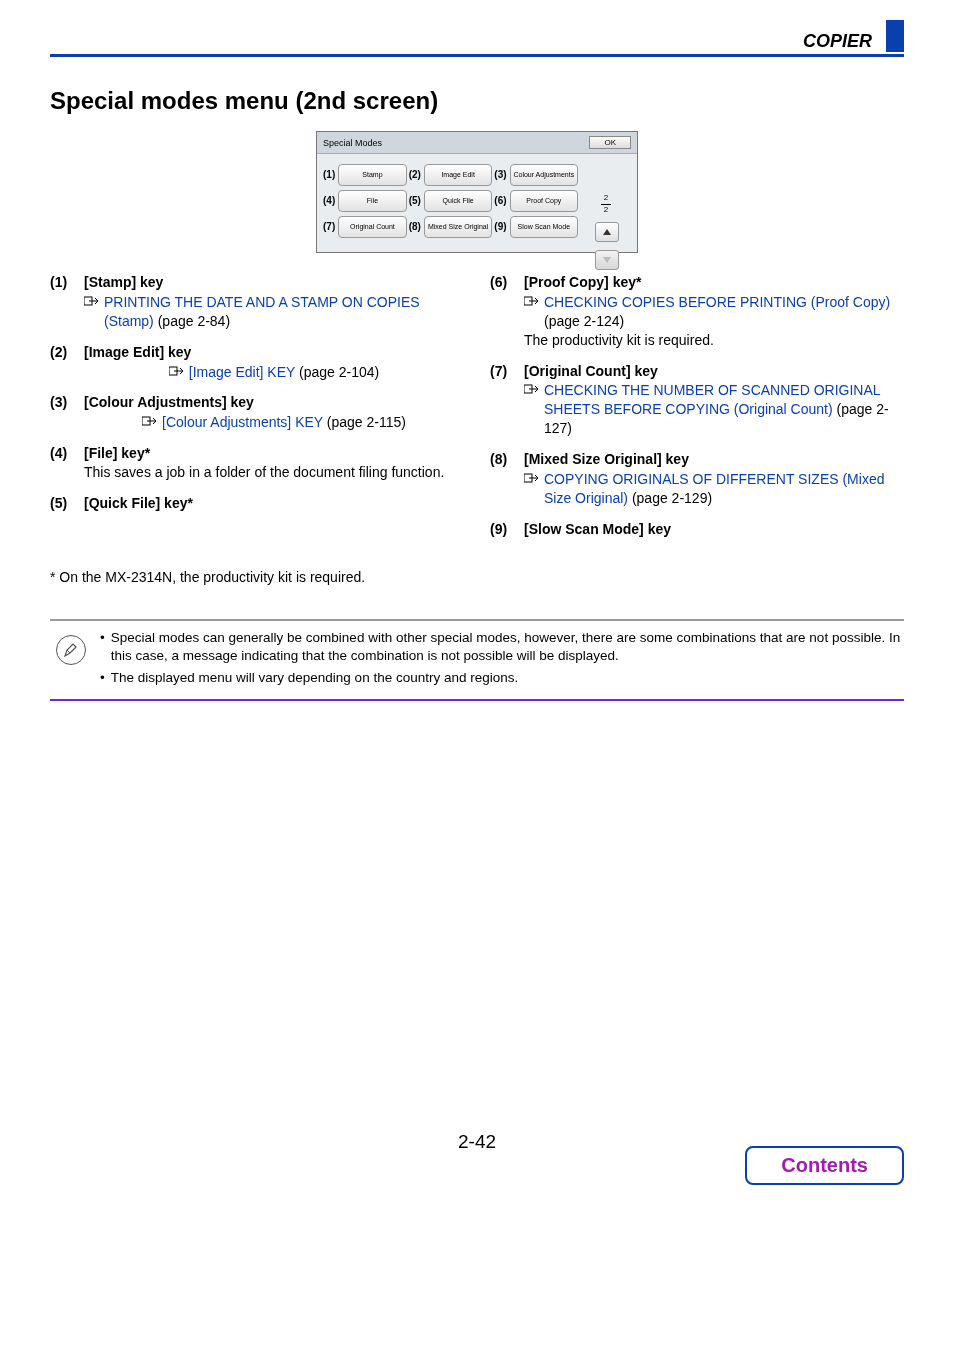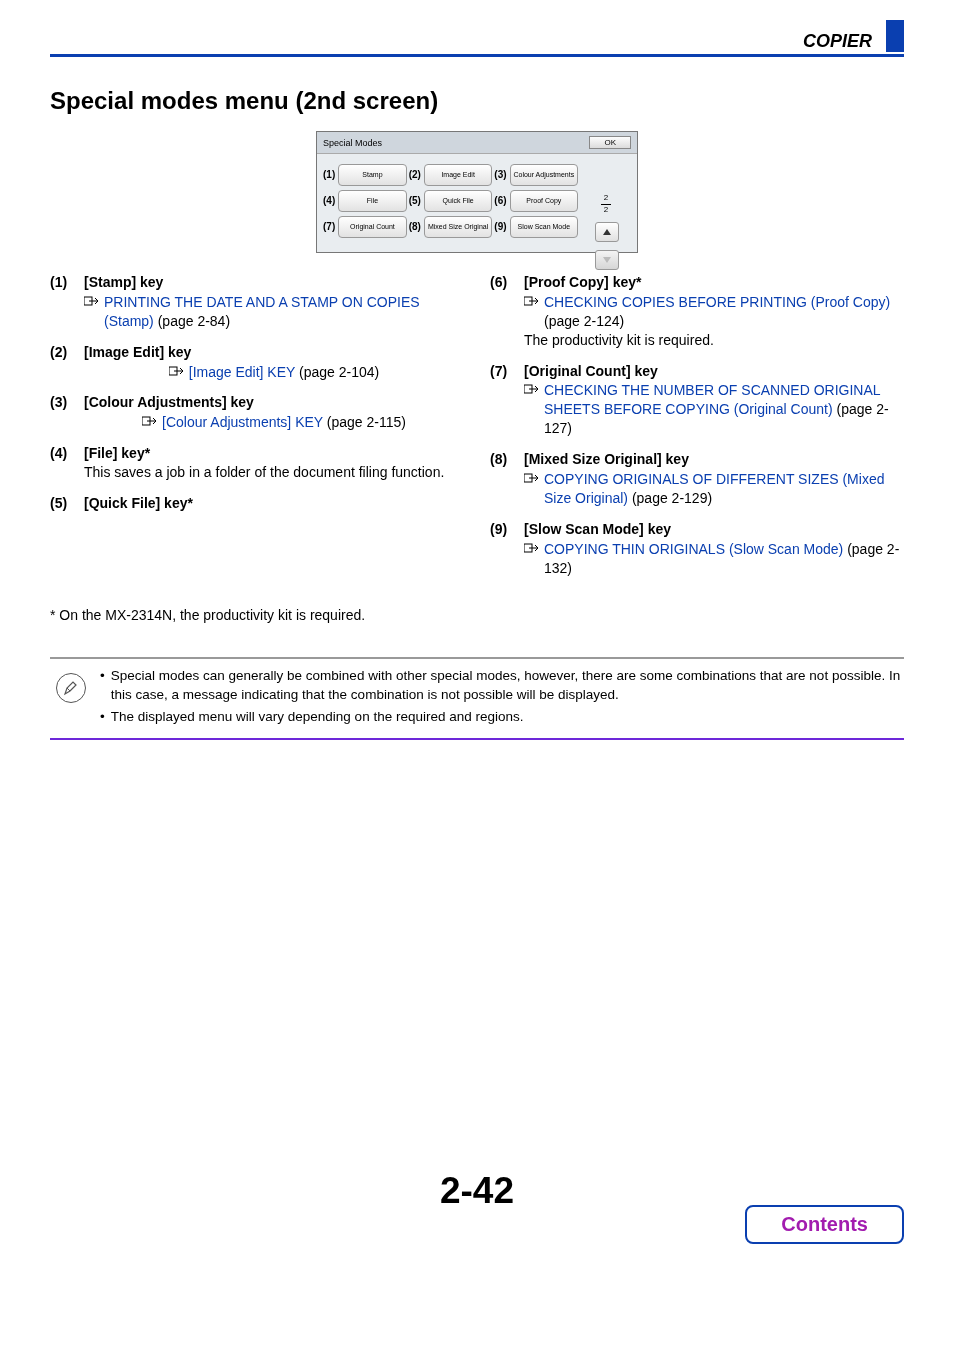--- a/index.html
+++ b/index.html
@@ -161,22 +161,22 @@
     align-items:center;
     justify-content:center;
     margin:6px 14px 0 6px;
     flex-shrink:0;
   }
   .notes-list { flex:1; }
   .notes-list .bullet { display:flex; margin-bottom:4px; }
   .notes-list .bullet::before { content:"•"; margin-right:6px; }
   .page-number {
     text-align:center;
-    font-size:37px;
-    font-weight:bold;
+    font-size:19px;
+    font-weight:normal;
     margin-top:430px;
   }
   .contents-btn {
     position:absolute;
     right:50px;
     bottom:18px;
     border:2px solid #0a3fb0;
     border-radius:8px;
     padding:6px 34px;
     color:#a21caf;
@@ -350,48 +350,41 @@
             </svg>
           <span><span class="link">COPYING ORIGINALS OF DIFFERENT SIZES (Mixed Size Original)</span><span class="plain"> (page 2-129)</span></span>
         </div>
       </div>
     </div>
 
     <div class="item">
       <div class="item-num">(9)</div>
       <div class="item-body">
         <div class="item-title">[Slow Scan Mode] key</div>
-        <div class="refline">
-          <svg class="point-icon" width="16" height="10">
-              <rect x="0" y="1" width="8" height="8" fill="none" stroke="#000"></rect>
-              <path d="M5 5 L14 5 L11 2 M14 5 L11 8" stroke="#000" fill="none"></path>
-            </svg>
-          <span><span class="link">COPYING THIN ORIGINALS (Slow Scan Mode)</span><span class="plain"> (page 2-132)</span></span>
-        </div>
       </div>
     </div>
 
   </div>
 </div>
 
 <div class="footnote">* On the MX-2314N, the productivity kit is required.</div>
 
 <div class="notes-box">
   <div class="notes-icon">
     <svg width="16" height="16">
         <path d="M2 14 L4 8 L10 2 L13 5 L7 11 L2 14 Z" fill="none" stroke="#555" stroke-width="1.2"></path>
         <line x1="4" y1="8" x2="7" y2="11" stroke="#555"></line>
       </svg>
   </div>
   <div class="notes-list">
     <div class="bullet">
         <span>Special modes can generally be combined with other special modes, however, there are some combinations that are not possible. In this case, a message indicating that the combination is not possible will be displayed.</span>
       </div>
     <div class="bullet">
-        <span>The displayed menu will vary depending on the required and regions.</span>
+        <span>The displayed menu will vary depending on the country and regions.</span>
       </div>
   </div>
 </div>
 
 <div class="page-number">2-42</div>
 
 <div class="footer">
   <div class="contents-btn">Contents</div>
 </div>
 

